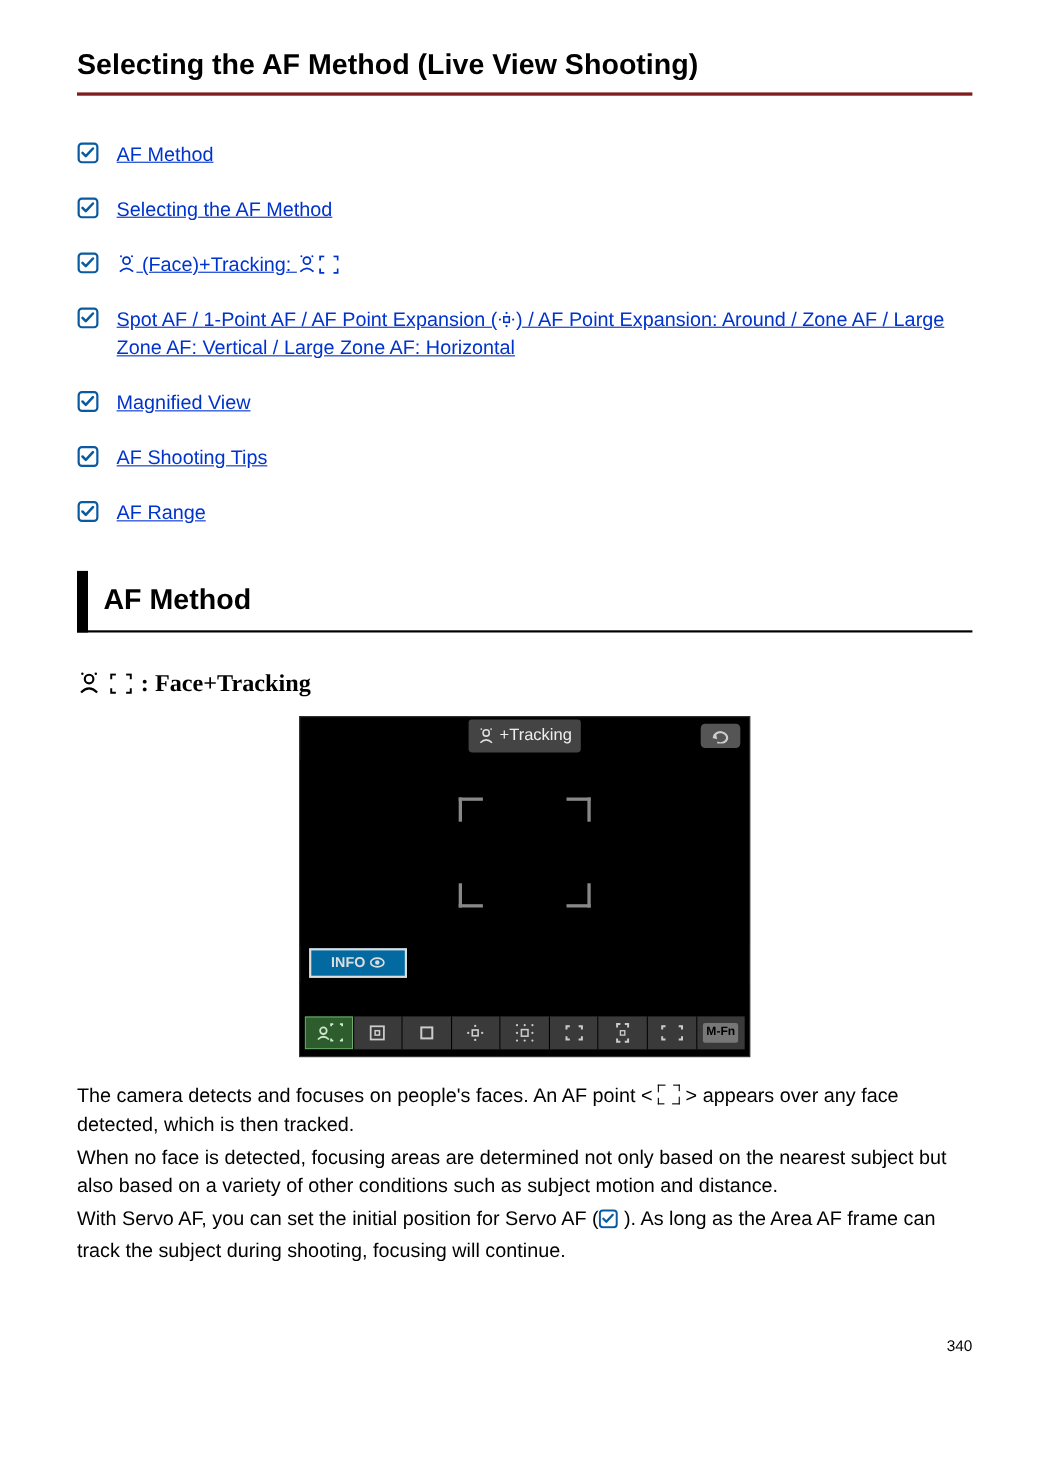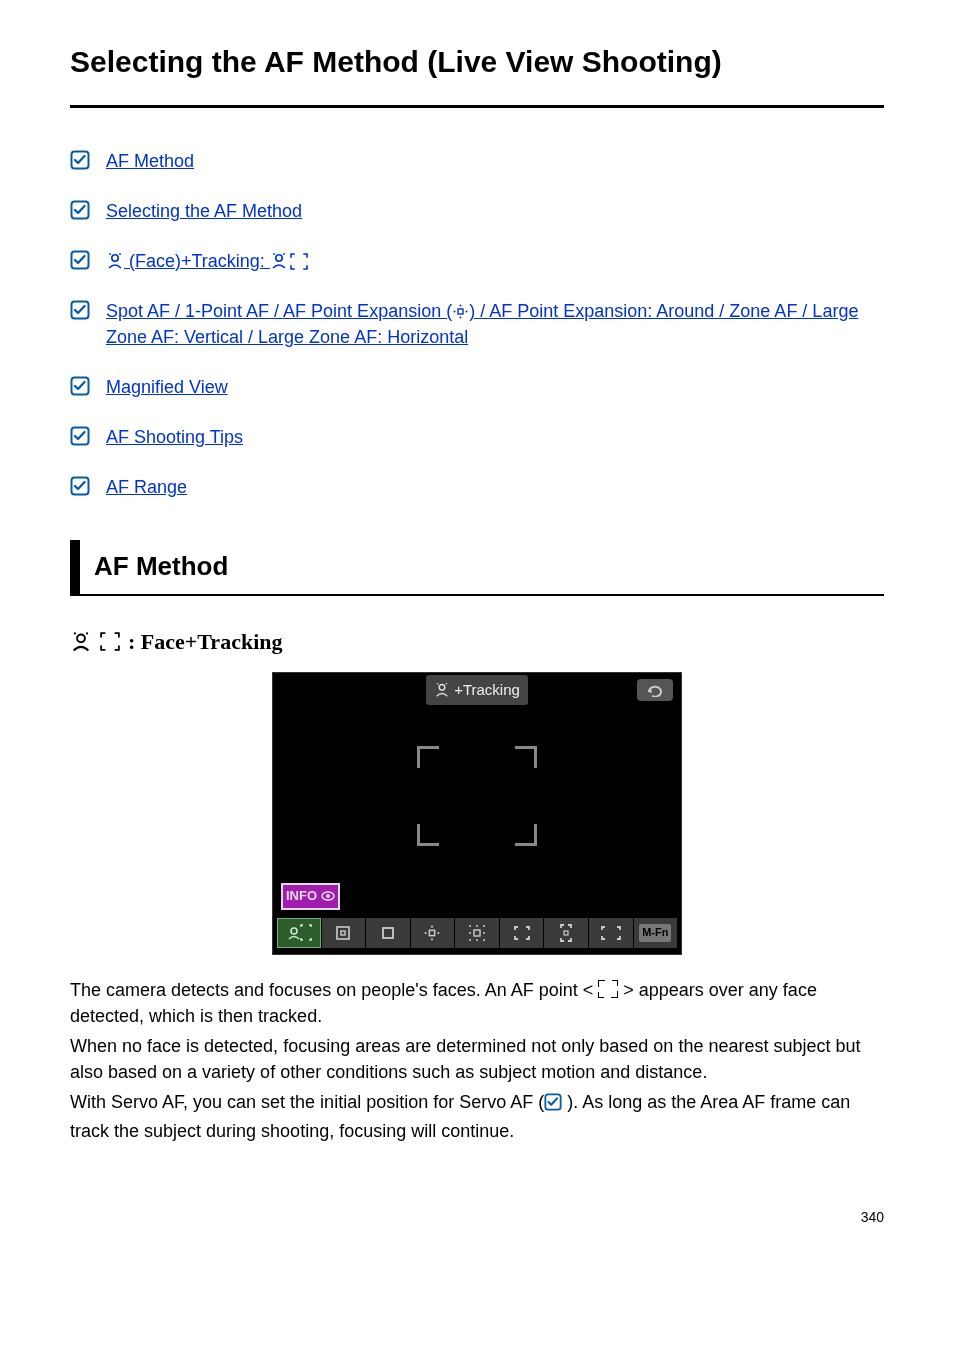--- a/index.html
+++ b/index.html
@@ -7,24 +7,24 @@
     font-family: Arial, Helvetica, sans-serif;
     width: 954px;
     margin: 0 auto;
     padding: 40px 70px 40px 70px;
     background: #fff;
     color: #000;
     font-size: 18px;
     line-height: 1.45;
   }
   h1.page-title {
-    font-size: 30px;
+    font-size: 26px;
     font-weight: bold;
-    border-bottom: 3px solid #000000;
-    padding-bottom: 21px;
+    border-bottom: 3px solid #7f1d1d;
+    padding-bottom: 6px;
     margin-bottom: 40px;
   }
   ul.link-list {
     list-style: none;
     padding: 0;
     margin: 0 0 40px 0;
   }
   ul.link-list > li {
     display: flex;
     align-items: flex-start;
@@ -129,41 +129,42 @@
   .focus-corners .bl{bottom:0;left:0;border-bottom-width:3px;border-left-width:3px;}
   .focus-corners .br{bottom:0;right:0;border-bottom-width:3px;border-right-width:3px;}
   .info-row{
     padding: 0 8px 4px 8px;
   }
   .info-badge{
     display:inline-flex;
     align-items:center;
     gap:4px;
     border:2px solid #ddd;
-    padding:2px 3px;
+    padding:2px 18px;
     font-size:13px;
     font-weight:bold;
     color:#ddd;
-    background:#a21caf;
+    background:#0369a1;
   }
   .method-strip{
     display:flex;
     gap:0;
     padding:4px 4px 6px 4px;
     background:#000;
   }
   .method-cell{
     flex:1;
     background:#3a3a3a;
     height:30px;
     display:flex;
     align-items:center;
     justify-content:center;
     border-right:1px solid #000;
     position:relative;
+    margin-top:27px;
   }
   .method-cell:last-child{border-right:none;}
   .method-cell.selected{
     background:#2d5d2d;
     box-shadow: inset 0 0 0 1px #6fae6f;
   }
   .mfn-badge{
     background:#777;
     color:#000;
     font-size:11px;

